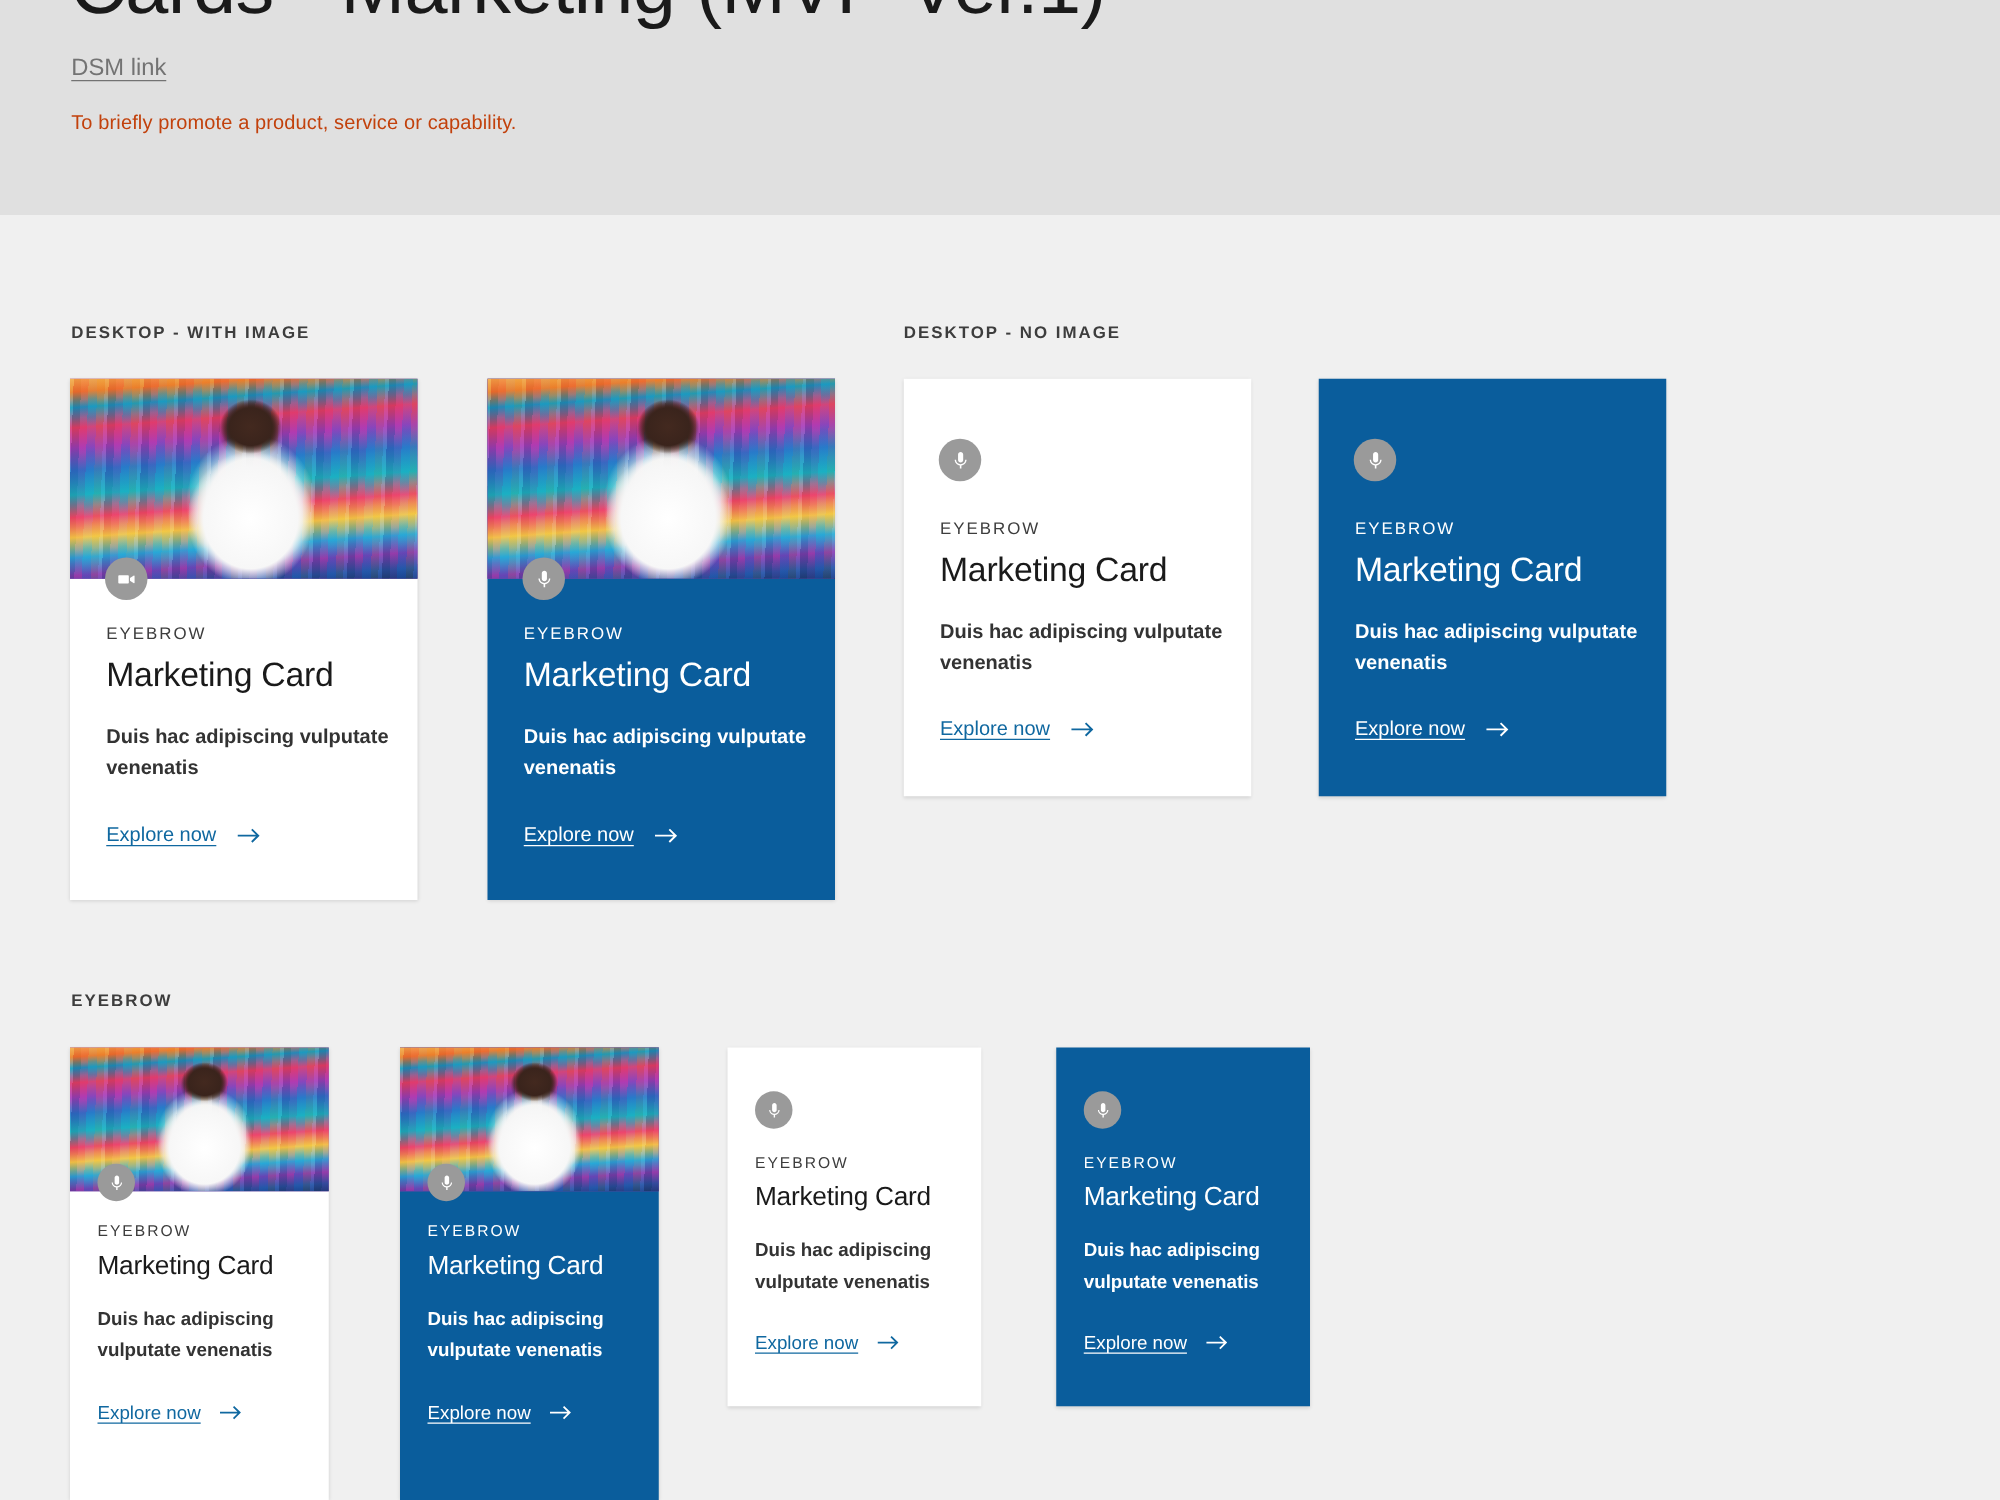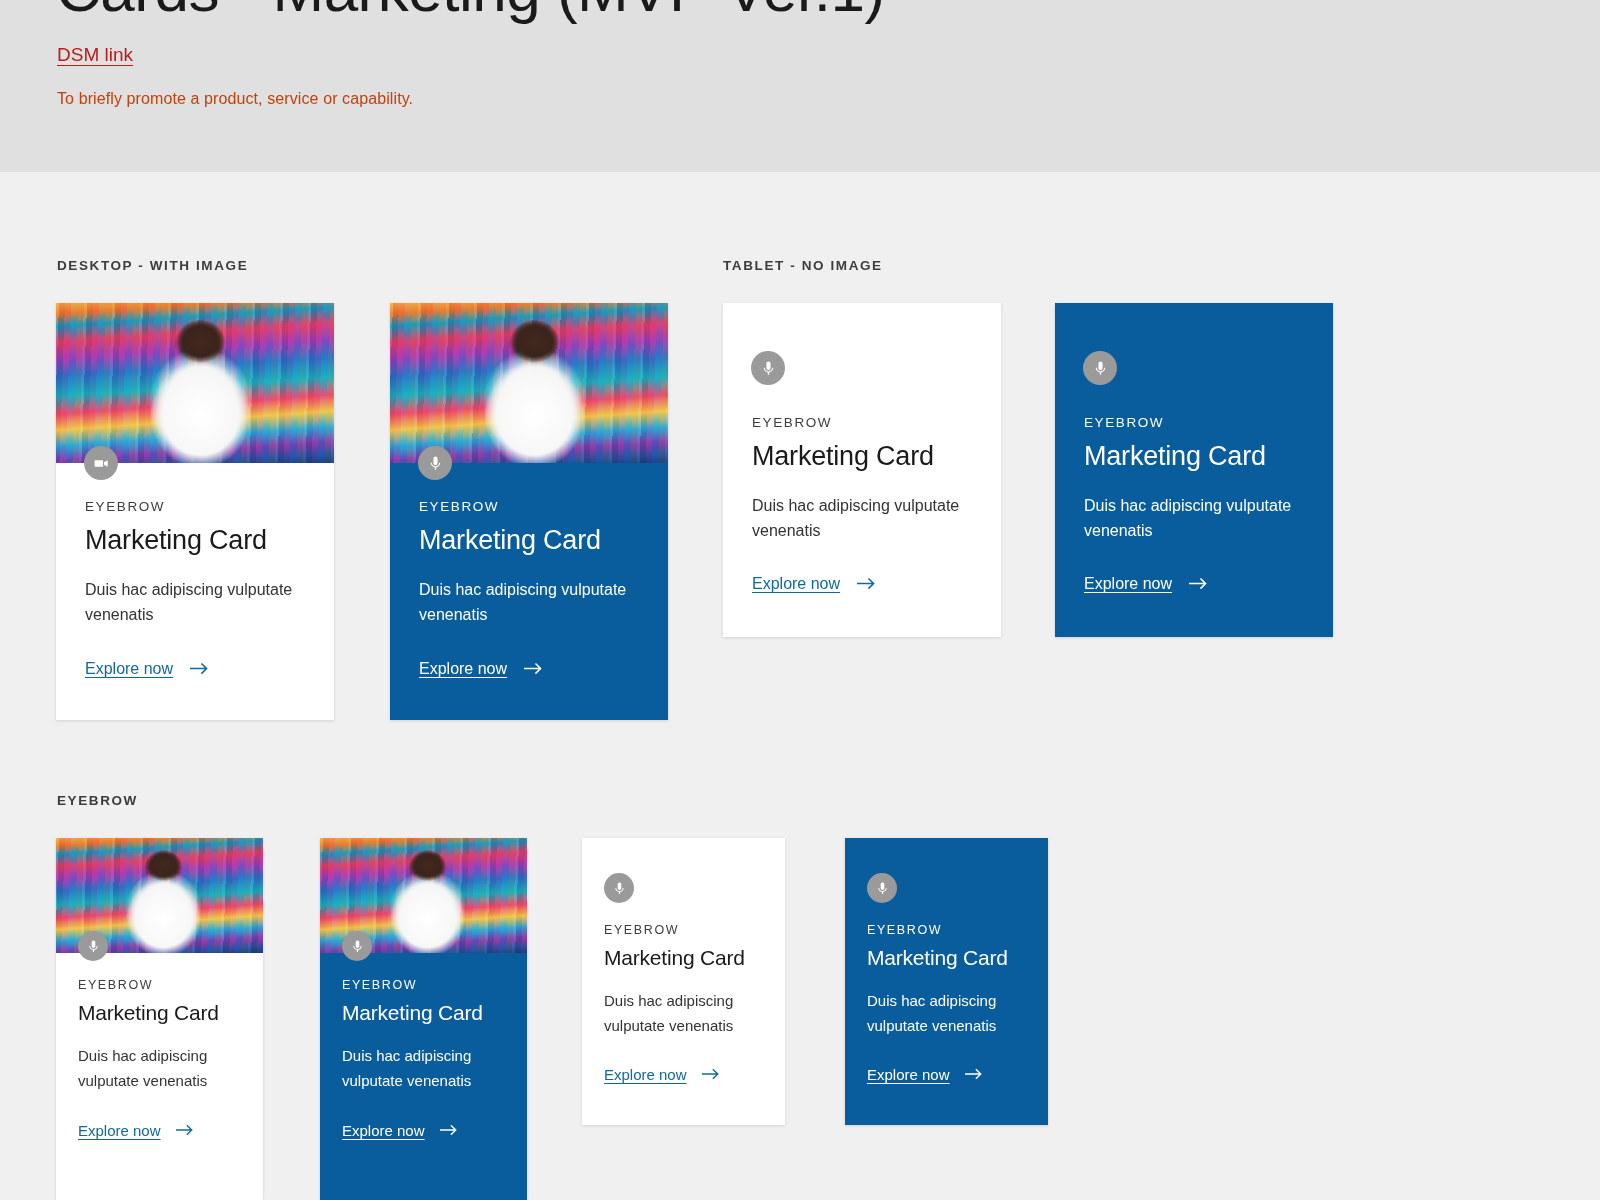--- a/index.html
+++ b/index.html
@@ -15,21 +15,21 @@
     position:absolute; left:0; top:0; width:1600px; height:172px;
     background:#e0e0e0;
   }
   .page-title{
     position:absolute; left:56px; top:-46px;
     font-size:62px; font-weight:400; color:#1a1a1a;
     letter-spacing:-0.5px; white-space:nowrap;
   }
   .dsm-link{
     position:absolute; left:57px; top:44px;
-    font-size:19px; color:#b91c1c; text-decoration:underline;
+    font-size:19px; color:#737373; text-decoration:underline;
     text-underline-offset:4px; text-decoration-thickness:1px;
   }
   .header-desc{
     position:absolute; left:57px; top:90px;
     font-size:16px; color:#c2410c; letter-spacing:.1px;
   }
 
   
   .section-label{
     position:absolute;
@@ -80,21 +80,21 @@
   }
   .icon-badge svg{ display:block; fill:#ffffff; }
 
   
   .card-body{ position:absolute; left:0; width:100%; }
   .eyebrow{
     letter-spacing:1.6px; font-weight:400;
     white-space:nowrap;
   }
   .card-title{ font-weight:400; letter-spacing:-.2px; white-space:nowrap; }
-  .card-desc{ font-weight:400; }
+  .card-desc{ font-weight:700; }
   .explore{
     display:inline-flex; align-items:center;
     text-decoration:none; white-space:nowrap;
   }
   .explore .lbl{
     text-decoration:underline; text-underline-offset:3px;
     text-decoration-thickness:1px;
   }
   .explore .arr{ display:inline-block; }
   .explore .arr svg{ display:block; }
@@ -157,21 +157,21 @@
 </head>
 <body>
 
 <div class="header-band">
   <div class="page-title">Cards - Marketing (MVP Ver.1)</div>
   <a href="#" class="dsm-link">DSM link</a>
   <div class="header-desc">To  briefly promote a product, service or capability.</div>
 </div>
 
 <div class="section-label" style="left:57px; top:258px;">DESKTOP - WITH IMAGE</div>
-<div class="section-label" style="left:723px; top:258px;">TABLET - NO IMAGE</div>
+<div class="section-label" style="left:723px; top:258px;">DESKTOP - NO IMAGE</div>
 <div class="section-label" style="left:57px; top:793px;">EYEBROW</div>
 
 <div class="card white dwi" style="left:56px;">
   <div class="card-photo"></div>
   <div class="icon-badge">
     <svg width="17" height="17" viewBox="0 0 24 24">
         <path d="M3.2 7.3h10.1c.5 0 .9.4.9.9v7.6c0 .5-.4.9-.9.9H3.2c-.5 0-.9-.4-.9-.9V8.2c0-.5.4-.9.9-.9zm12.3 3.1 4.4-2.7c.4-.2.8.05.8.5v7.6c0 .45-.4.7-.8.5l-4.4-2.7v-3.2z"></path>
       </svg>
   </div>
   <div class="card-body pad-dk">

